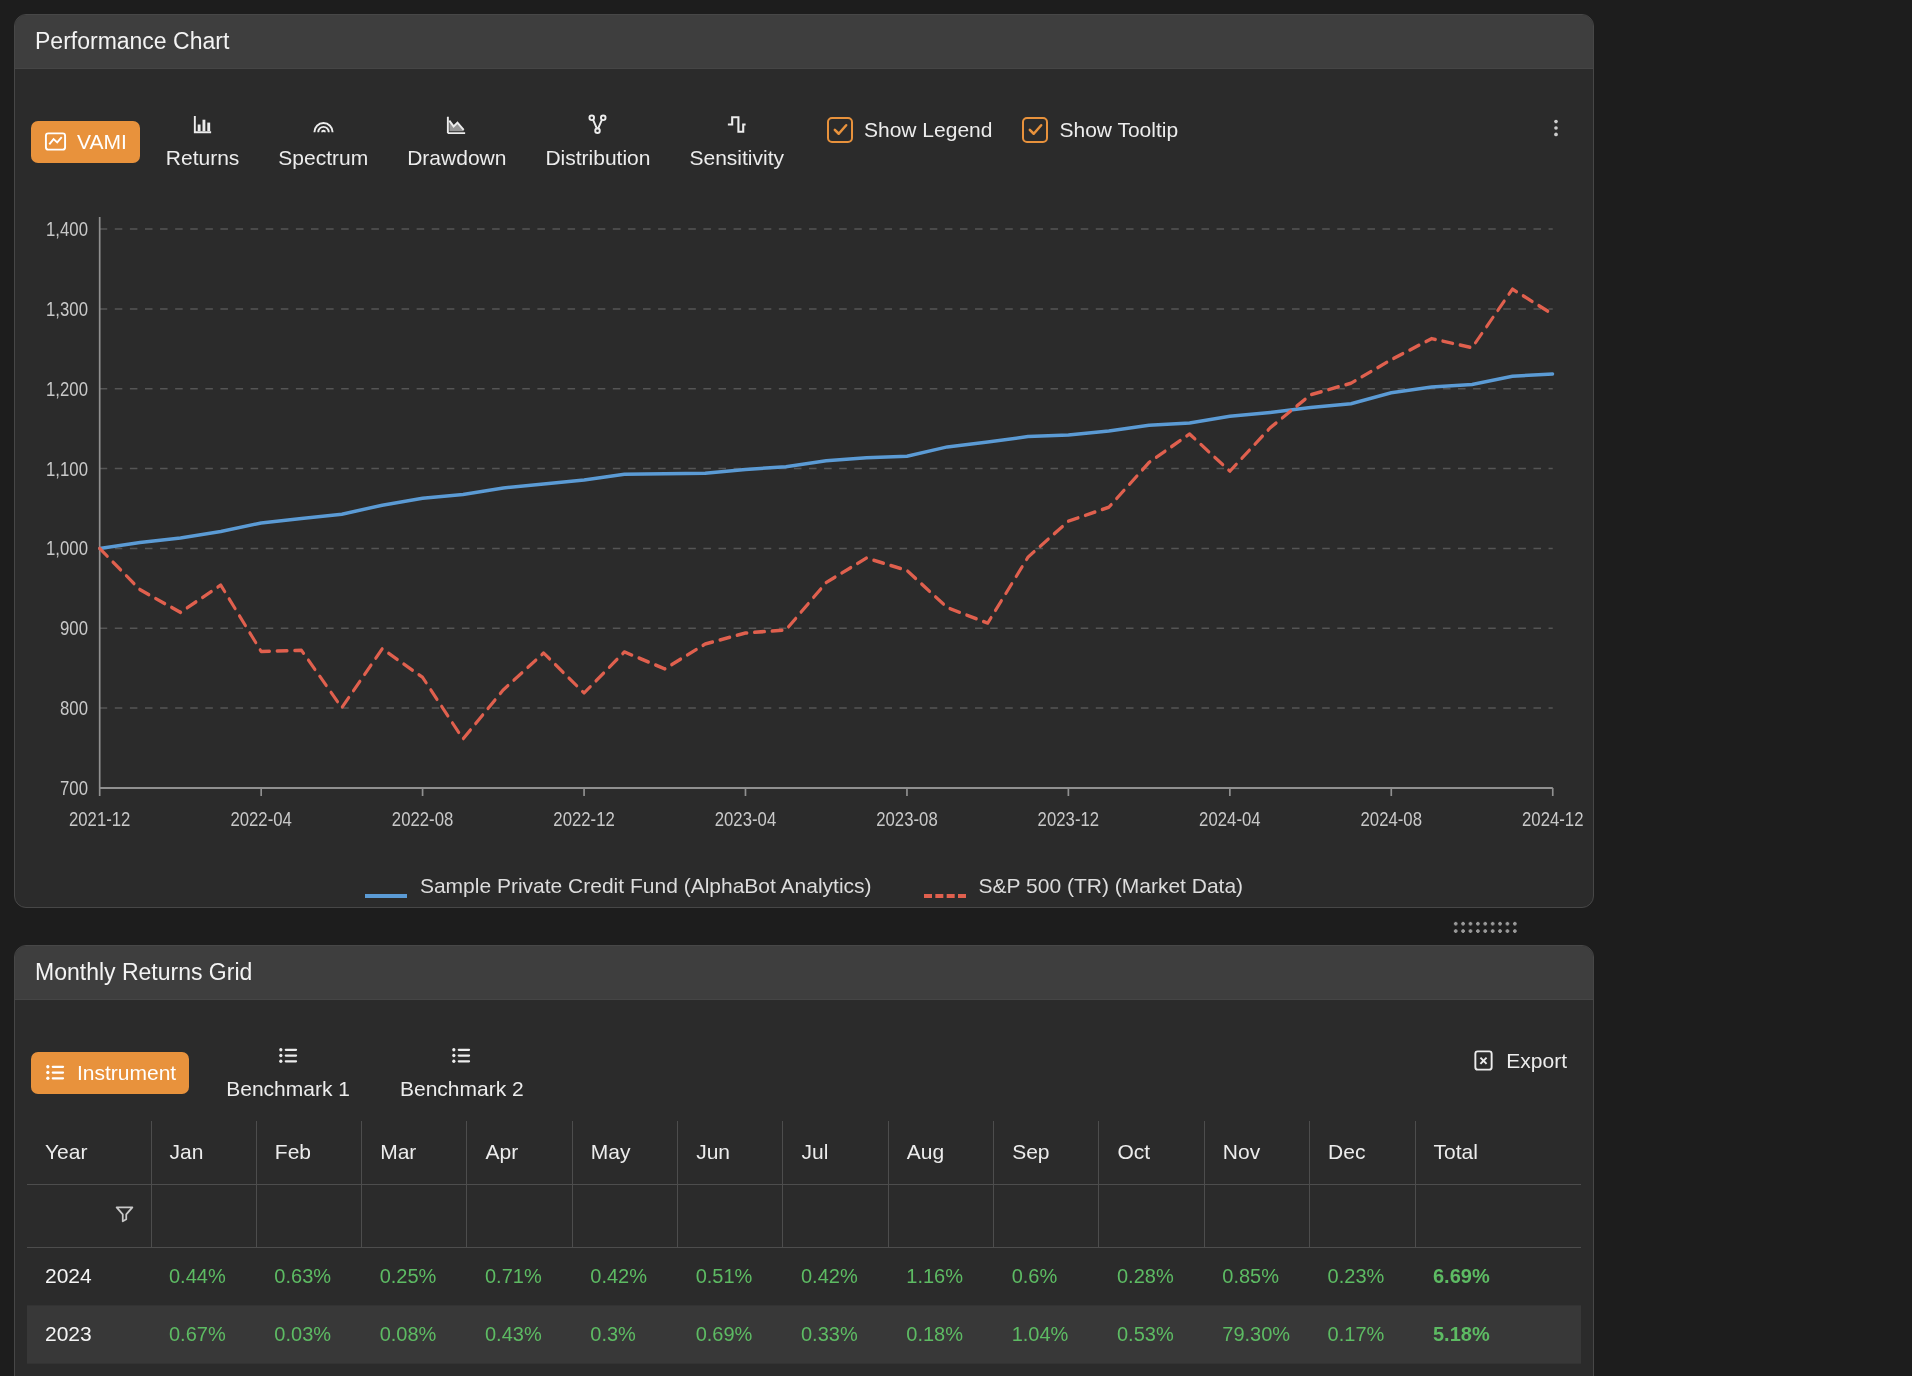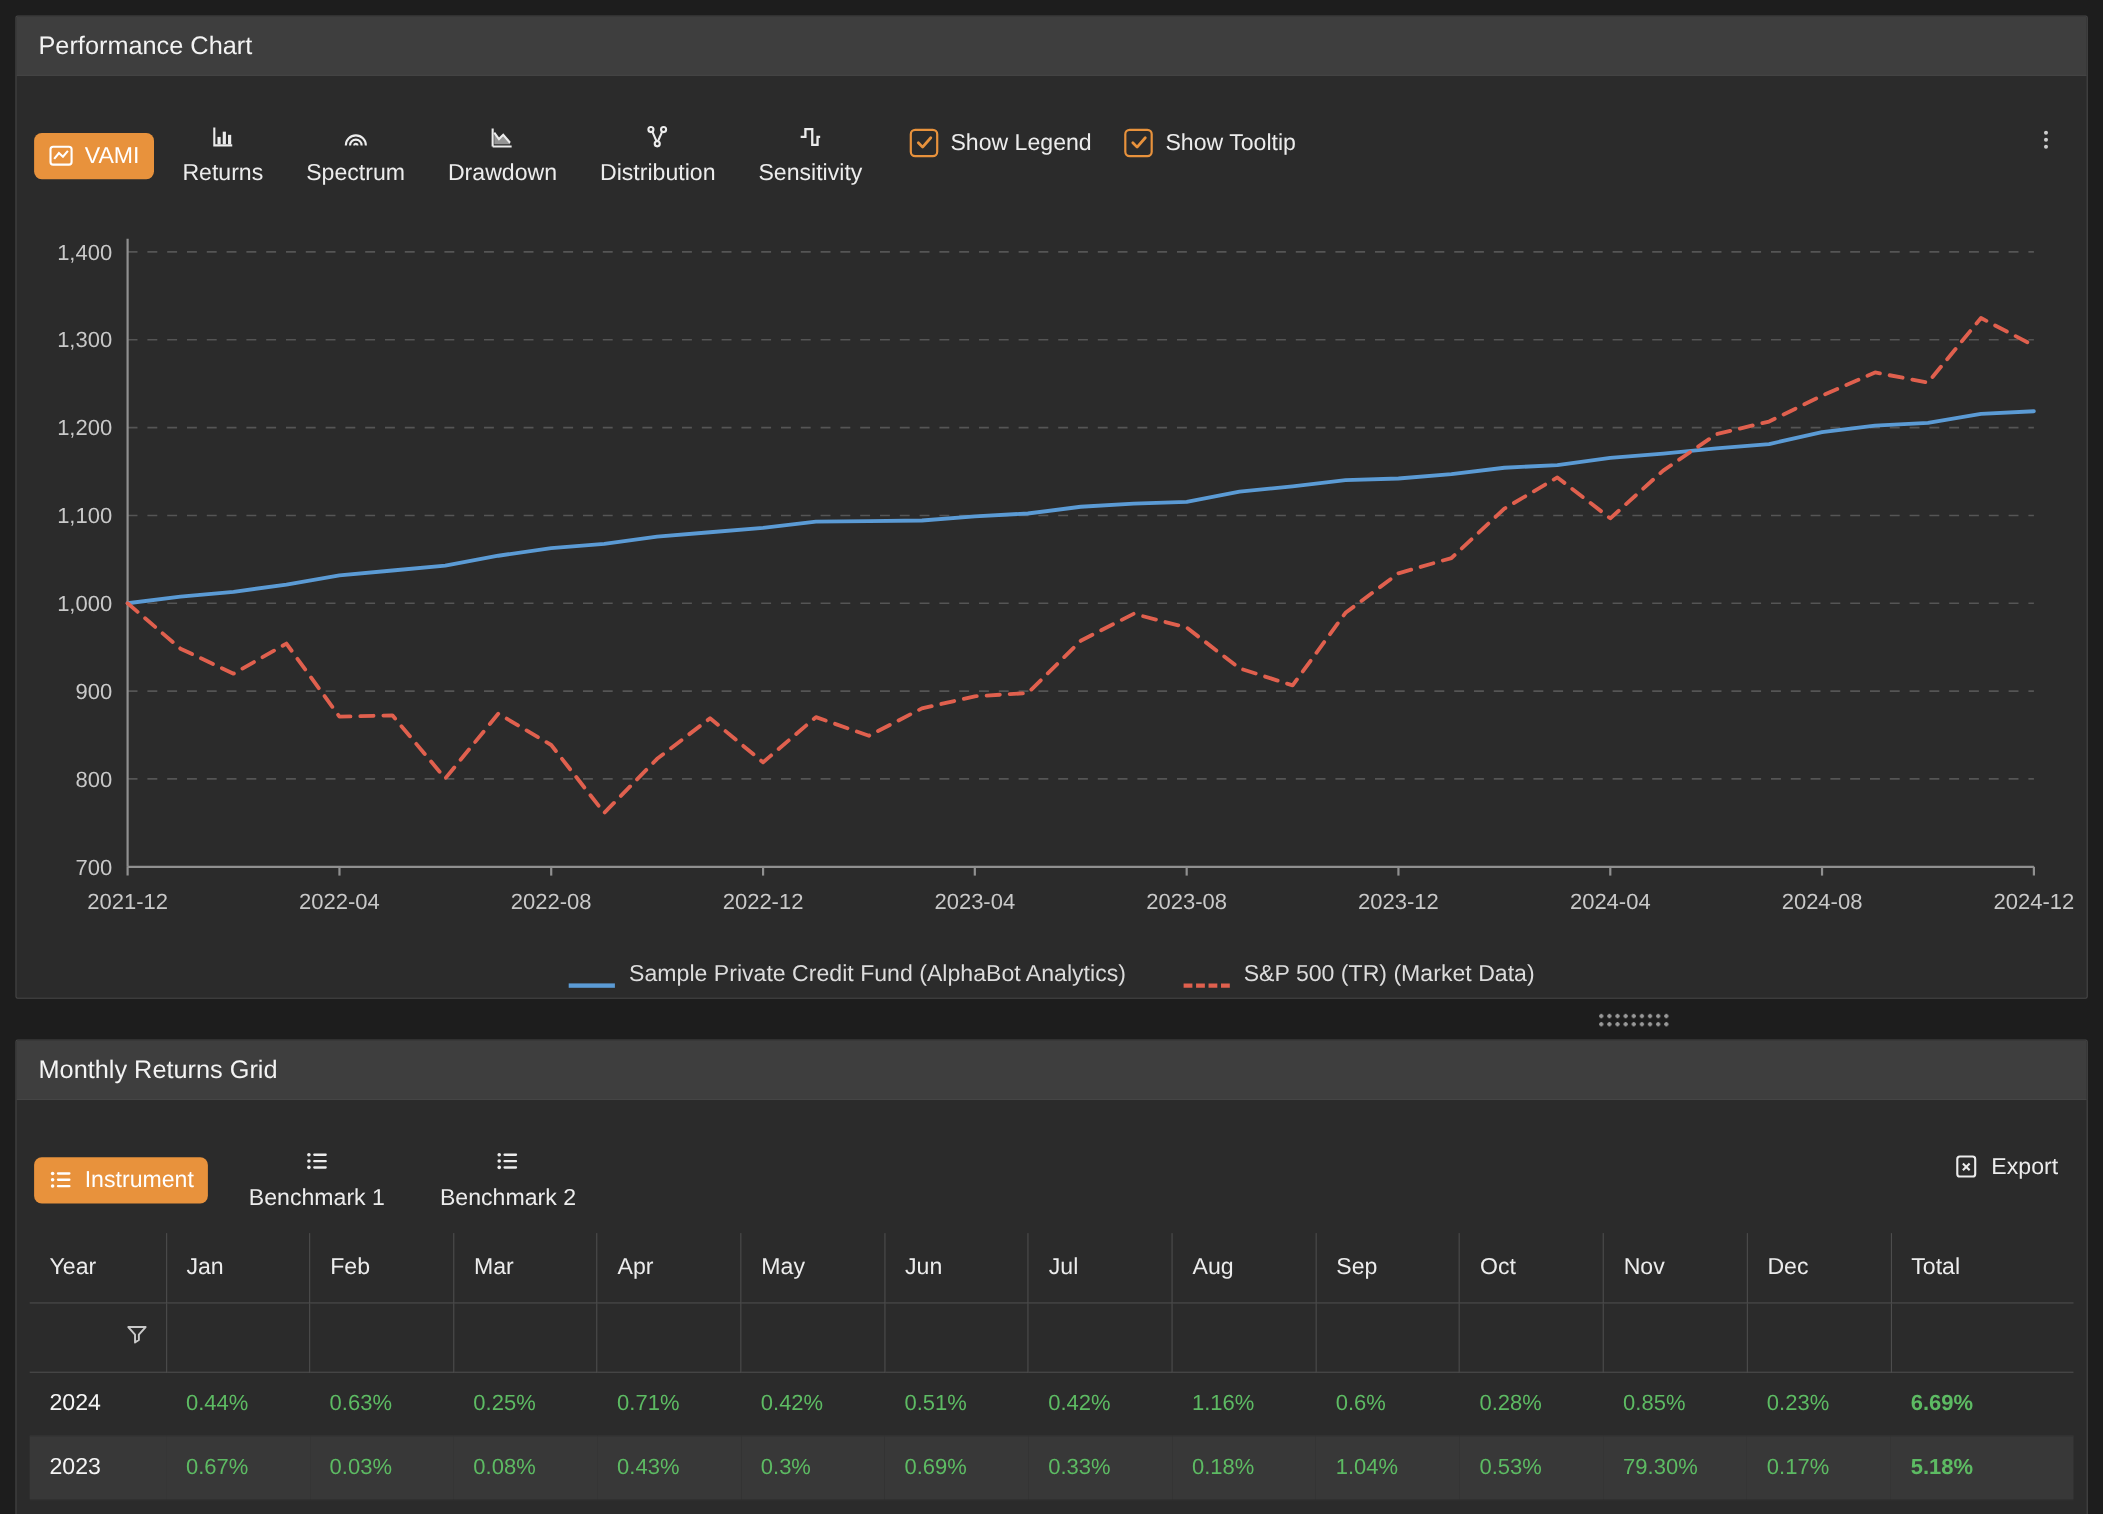--- a/index.html
+++ b/index.html
@@ -2,22 +2,22 @@
 <html><head>
 <meta charset="utf-8">
 <style>
   * { box-sizing: border-box; margin: 0; padding: 0; }
   html, body {
     width: 1912px; height: 1376px; overflow: hidden;
     background: #1d1d1d;
     font-family: "Liberation Sans", sans-serif;
   }
   .panel {
-    position: absolute; left: 14px; width: 1884px;
-    background: #2b2b2b; border: 1px solid #474747; border-radius: 2px;
+    position: absolute; left: 14px; width: 1580px;
+    background: #2b2b2b; border: 1px solid #474747; border-radius: 12px;
     overflow: hidden;
   }
   #panel-chart { top: 14px; height: 894px; }
   #panel-grid  { top: 945px; height: 680px; }
 
   .panel-header {
     height: 54px; background: #3e3e3e; display: flex; align-items: center;
     padding: 0 20px; font-size: 23px; color: #f3f3f3;
     border-bottom: 1px solid #454545;
   }

